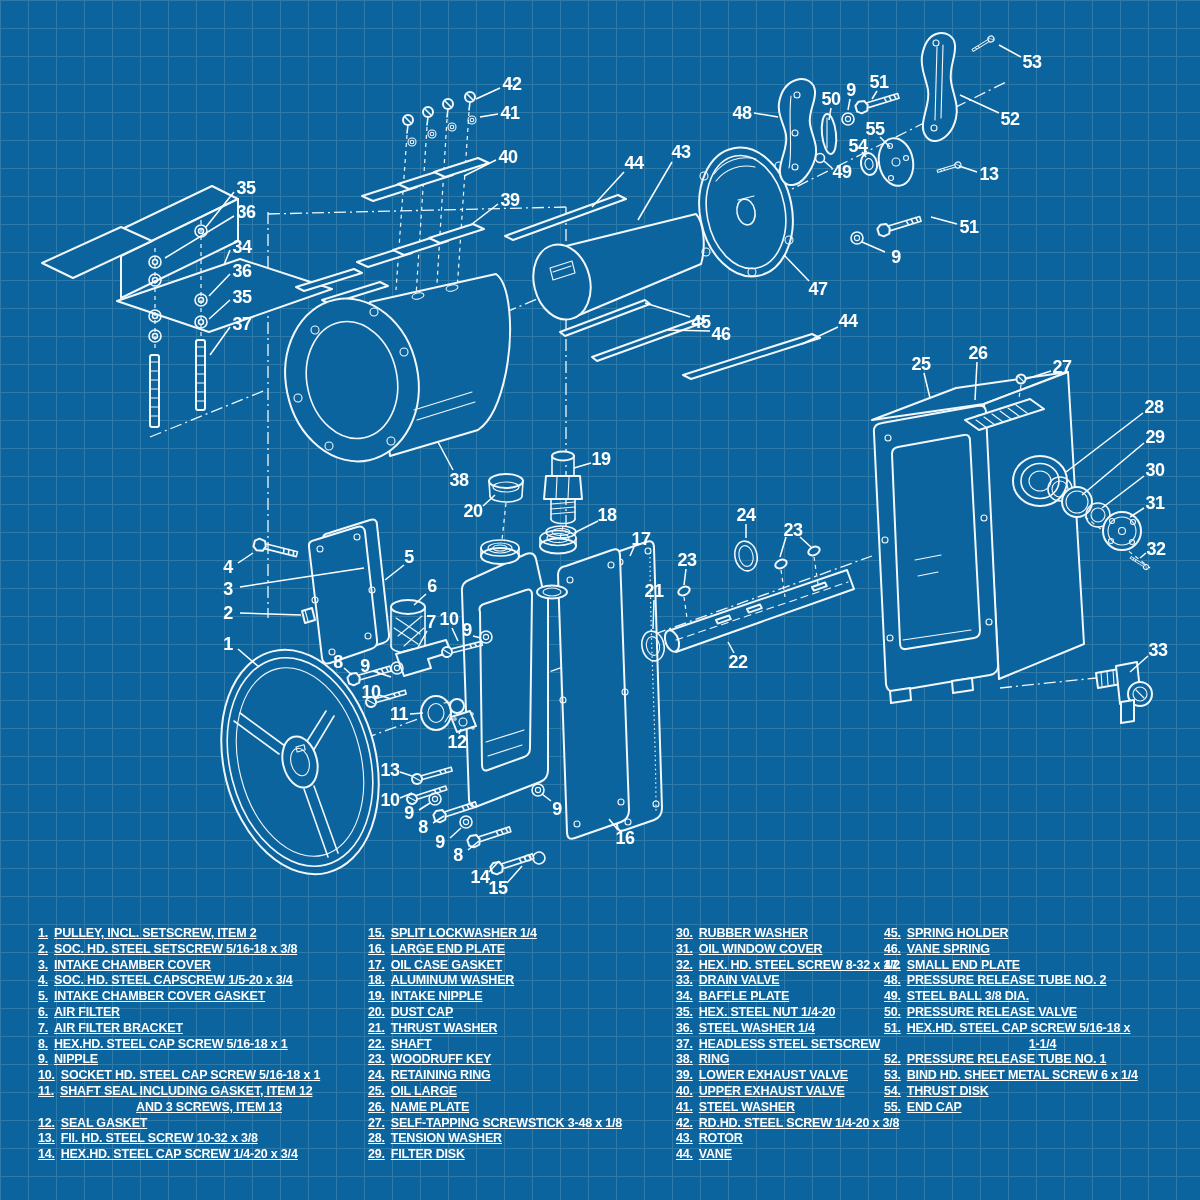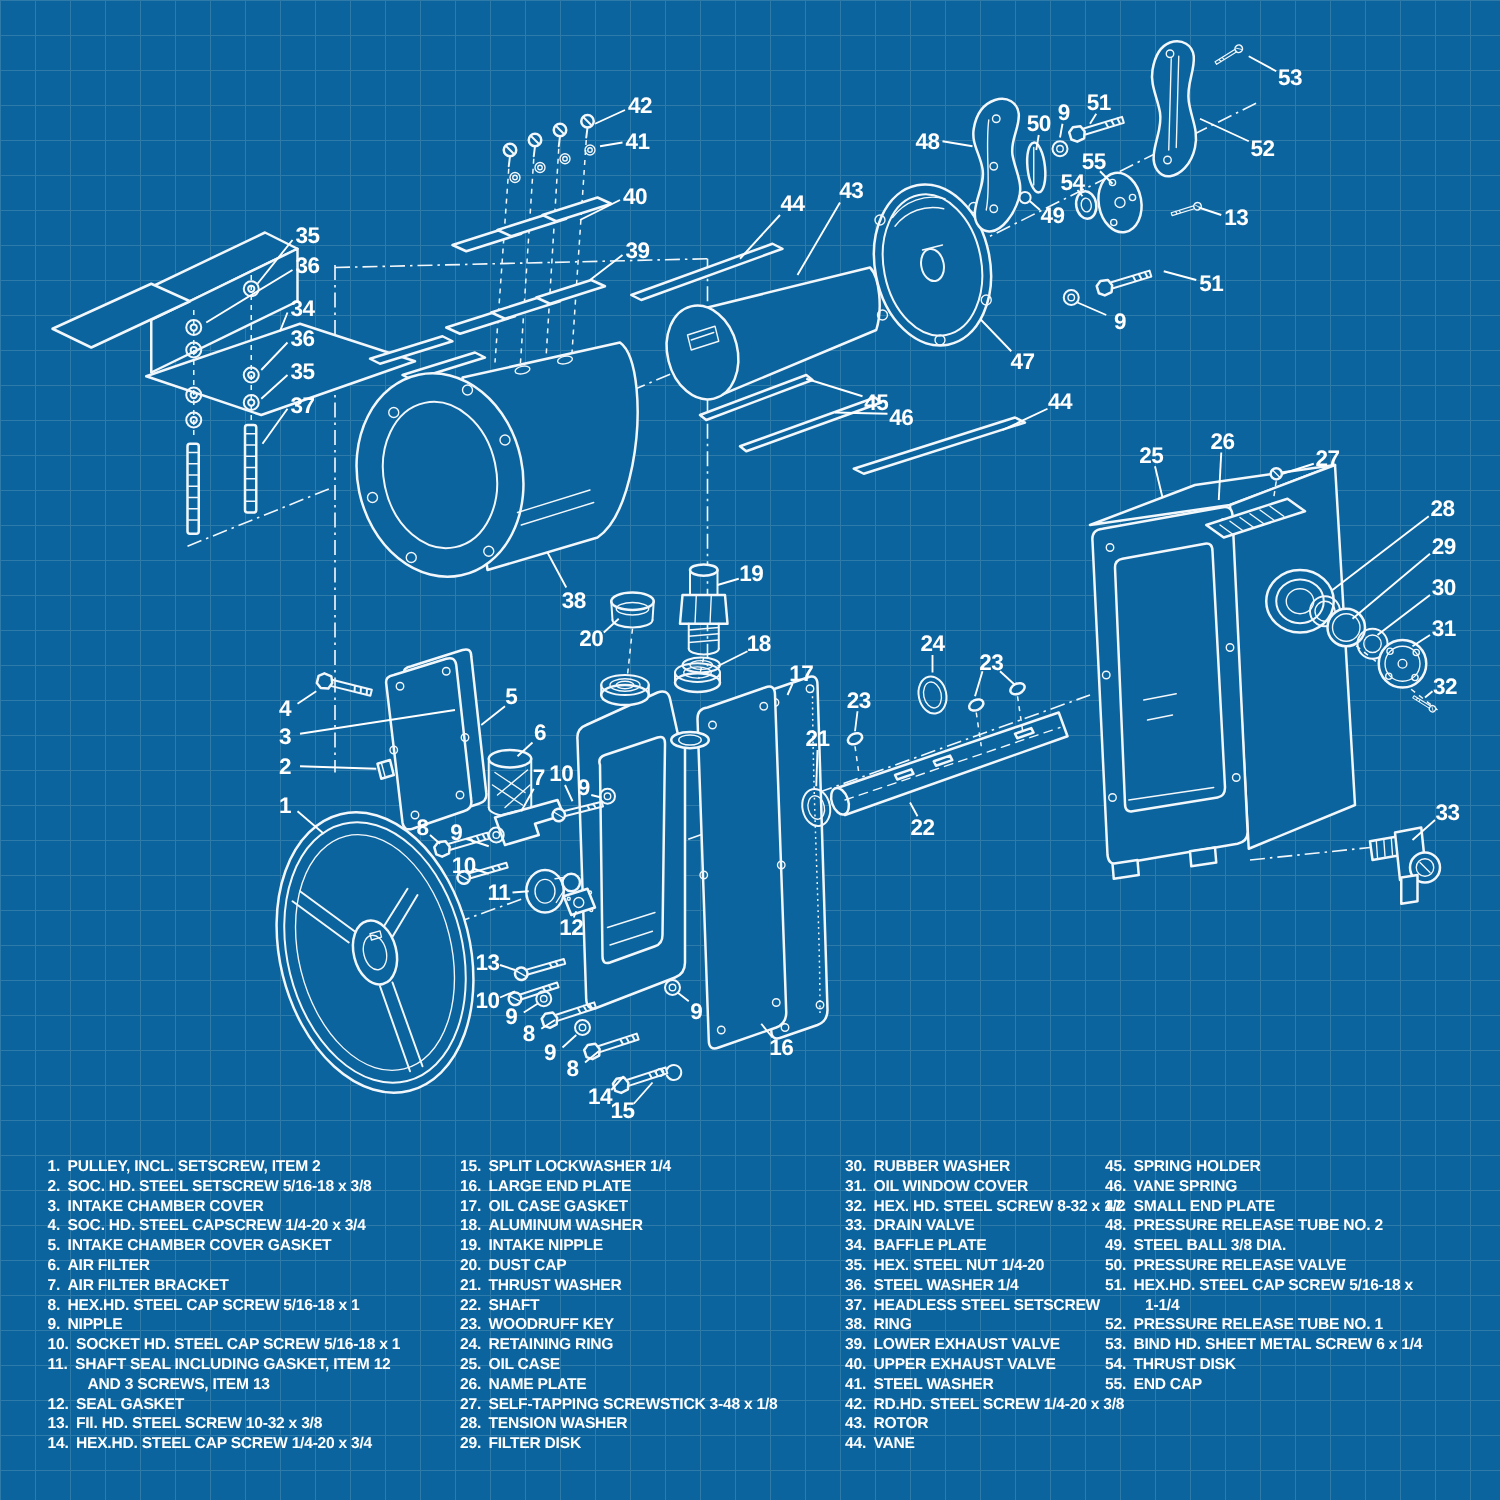--- a/index.html
+++ b/index.html
@@ -16,27 +16,27 @@
   #art{position:absolute;left:0;top:0;}
   .part{fill:var(--bg,#0B649E);stroke:var(--ink,#F2F7FB);stroke-width:2;stroke-linejoin:round;}
   .line{fill:none;stroke:var(--ink,#F2F7FB);stroke-width:1.6;stroke-linecap:round;stroke-linejoin:round;}
   .thin{stroke-width:1.1;}
   .dd{fill:none;stroke:var(--ink,#F2F7FB);stroke-width:1.3;stroke-dasharray:12 4 2 4;}
   .dash{fill:none;stroke:var(--ink,#F2F7FB);stroke-width:1.2;stroke-dasharray:4 4;}
   .dots{fill:none;stroke:var(--ink,#F2F7FB);stroke-width:1.2;stroke-dasharray:1.5 3;}
   .leader{stroke:#FFFFFF;stroke-width:1.5;}
   .callout{fill:#FFFFFF;font-family:"Liberation Sans",sans-serif;font-weight:bold;font-size:18px;text-anchor:middle;letter-spacing:-0.5px;}
   #plist{position:absolute;left:0;top:926px;width:1200px;color:#FFFFFF;}
-  .plcol{position:absolute;top:0;}
+  .plcol{position:absolute;top:0;text-decoration:underline;}
   #plcol0{left:38px;width:310px;}
   #plcol1{left:368px;width:285px;}
   #plcol2{left:676px;width:255px;}
   #plcol3{left:884px;width:285px;}
   .plrow{font-weight:bold;font-size:12.5px;line-height:15.8px;letter-spacing:-0.2px;white-space:nowrap;}
-  .plrow.cont{padding-left:26px;}
+  .plrow.cont{padding-left:26px;text-align:center;}
   .plnum{margin-right:6px;}
 </style>
 </head>
 <body>
 
 <div id="stage">
   <svg id="art" width="1200" height="926" viewBox="0 0 1200 926">
     <defs>
       <g id="screw">
         <path class="part" d="M-6,-3 L-2,-6 L4,-5 L6,0 L4,5 L-2,6 L-6,3 Z"></path>
@@ -563,21 +563,21 @@
         <line x1="618" y1="830" x2="609" y2="819" class="leader"></line>
         <text x="625" y="844" class="callout">16</text>
       </g>
   </svg>
 
   <div id="plist">
     <div class="plcol" id="plcol0">
         <div class="plrow"><span class="plnum">1.</span><span class="plname">PULLEY, INCL. SETSCREW, ITEM 2</span></div>
         <div class="plrow"><span class="plnum">2.</span><span class="plname">SOC. HD. STEEL SETSCREW 5/16-18 x 3/8</span></div>
         <div class="plrow"><span class="plnum">3.</span><span class="plname">INTAKE CHAMBER COVER</span></div>
-        <div class="plrow"><span class="plnum">4.</span><span class="plname">SOC. HD. STEEL CAPSCREW 1/4-20 x 3/4</span></div>
+        <div class="plrow"><span class="plnum">4.</span><span class="plname">SOC. HD. STEEL CAPSCREW 1/5-20 x 3/4</span></div>
         <div class="plrow"><span class="plnum">5.</span><span class="plname">INTAKE CHAMBER COVER GASKET</span></div>
         <div class="plrow"><span class="plnum">6.</span><span class="plname">AIR FILTER</span></div>
         <div class="plrow"><span class="plnum">7.</span><span class="plname">AIR FILTER BRACKET</span></div>
         <div class="plrow"><span class="plnum">8.</span><span class="plname">HEX.HD. STEEL CAP SCREW 5/16-18 x 1</span></div>
         <div class="plrow"><span class="plnum">9.</span><span class="plname">NIPPLE</span></div>
         <div class="plrow"><span class="plnum">10.</span><span class="plname">SOCKET HD. STEEL CAP SCREW 5/16-18 x 1</span></div>
         <div class="plrow"><span class="plnum">11.</span><span class="plname">SHAFT SEAL INCLUDING GASKET, ITEM 12</span></div>
         <div class="plrow cont"><span class="plnum"></span><span class="plname">AND 3 SCREWS, ITEM 13</span></div>
         <div class="plrow"><span class="plnum">12.</span><span class="plname">SEAL GASKET</span></div>
         <div class="plrow"><span class="plnum">13.</span><span class="plname">FIl. HD. STEEL SCREW 10-32 x 3/8</span></div>
@@ -587,21 +587,21 @@
         <div class="plrow"><span class="plnum">15.</span><span class="plname">SPLIT LOCKWASHER 1/4</span></div>
         <div class="plrow"><span class="plnum">16.</span><span class="plname">LARGE END PLATE</span></div>
         <div class="plrow"><span class="plnum">17.</span><span class="plname">OIL CASE GASKET</span></div>
         <div class="plrow"><span class="plnum">18.</span><span class="plname">ALUMINUM WASHER</span></div>
         <div class="plrow"><span class="plnum">19.</span><span class="plname">INTAKE NIPPLE</span></div>
         <div class="plrow"><span class="plnum">20.</span><span class="plname">DUST CAP</span></div>
         <div class="plrow"><span class="plnum">21.</span><span class="plname">THRUST WASHER</span></div>
         <div class="plrow"><span class="plnum">22.</span><span class="plname">SHAFT</span></div>
         <div class="plrow"><span class="plnum">23.</span><span class="plname">WOODRUFF KEY</span></div>
         <div class="plrow"><span class="plnum">24.</span><span class="plname">RETAINING RING</span></div>
-        <div class="plrow"><span class="plnum">25.</span><span class="plname">OIL CASE</span></div>
+        <div class="plrow"><span class="plnum">25.</span><span class="plname">OIL LARGE</span></div>
         <div class="plrow"><span class="plnum">26.</span><span class="plname">NAME PLATE</span></div>
         <div class="plrow"><span class="plnum">27.</span><span class="plname">SELF-TAPPING SCREWSTICK 3-48 x 1/8</span></div>
         <div class="plrow"><span class="plnum">28.</span><span class="plname">TENSION WASHER</span></div>
         <div class="plrow"><span class="plnum">29.</span><span class="plname">FILTER DISK</span></div>
       </div>
     <div class="plcol" id="plcol2">
         <div class="plrow"><span class="plnum">30.</span><span class="plname">RUBBER WASHER</span></div>
         <div class="plrow"><span class="plnum">31.</span><span class="plname">OIL WINDOW COVER</span></div>
         <div class="plrow"><span class="plnum">32.</span><span class="plname">HEX. HD. STEEL SCREW 8-32 x 1/2</span></div>
         <div class="plrow"><span class="plnum">33.</span><span class="plname">DRAIN VALVE</span></div>

